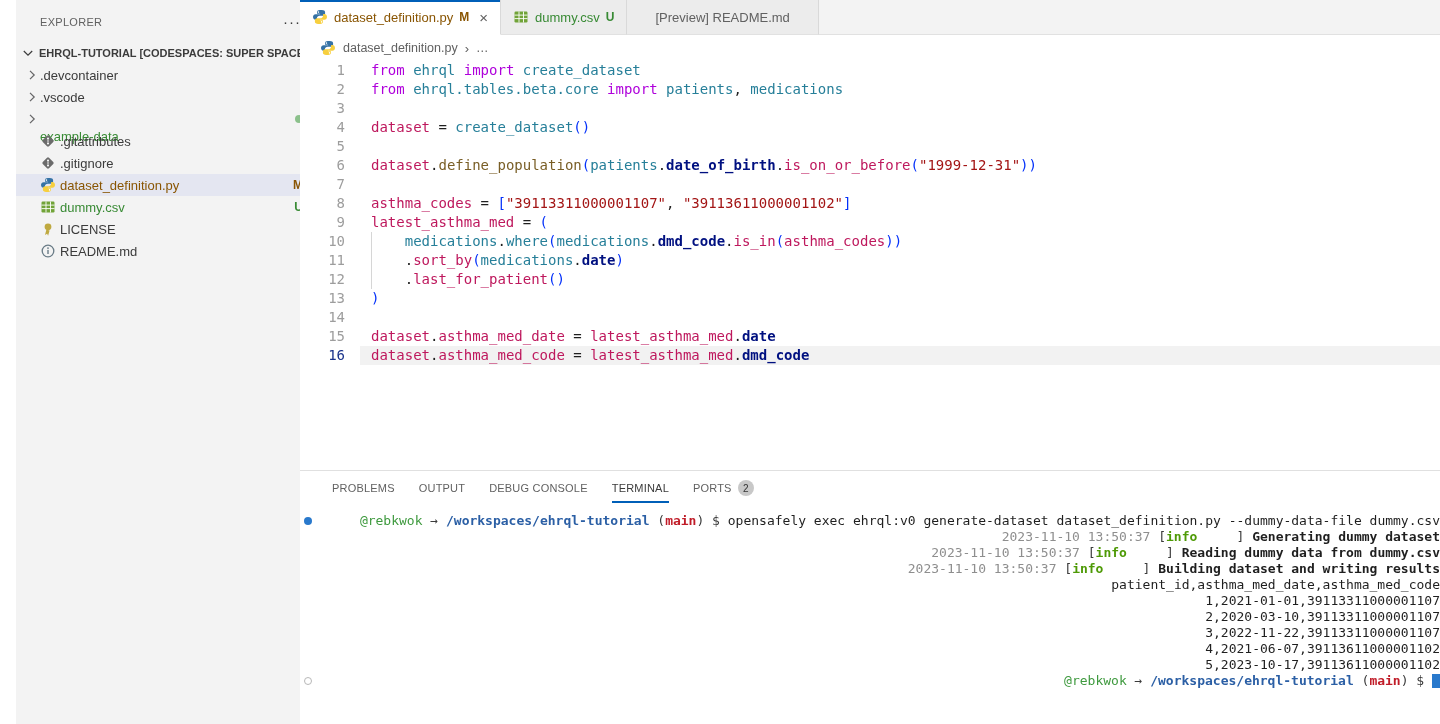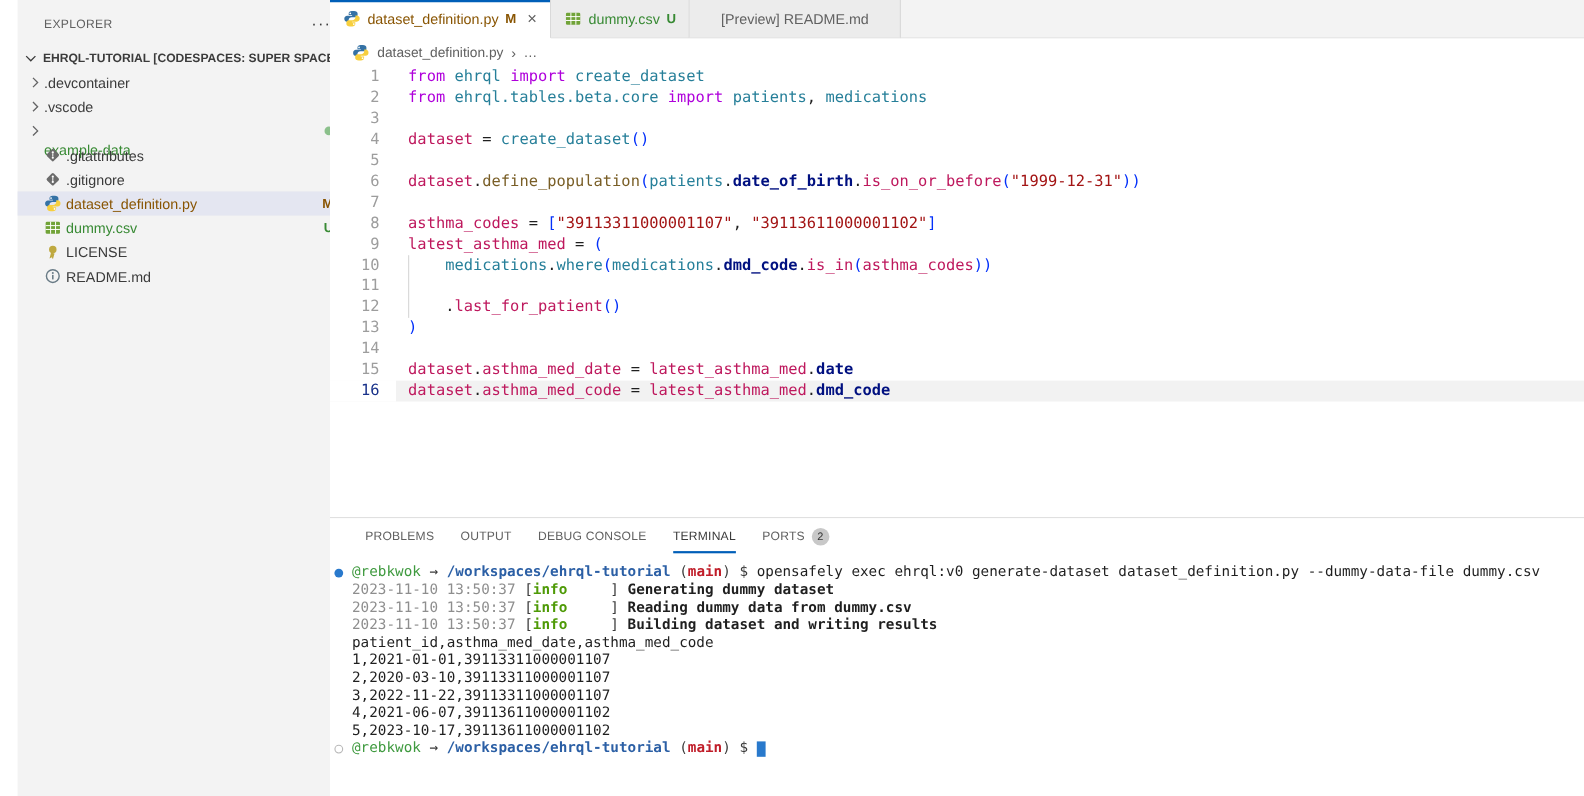--- a/index.html
+++ b/index.html
@@ -66,21 +66,21 @@
   .ptab { display:flex; align-items:center; gap:6px; padding:0 12px; font-size:11px;
     color:#616161; cursor:pointer; }
   .ptab .pt-label { padding:9px 0 7px; border-bottom:2px solid transparent; letter-spacing:.2px; }
   .ptab.active { color:#3b3b3b; }
   .ptab.active .pt-label { border-bottom-color:#005fb8; }
   .pbadge { width:16px; height:16px; border-radius:50%; background:#c8c8c8; color:#333;
     font-size:10px; display:flex; align-items:center; justify-content:center; }
 
   .term { flex:1; padding:8px 0 0 4px; font-family:"DejaVu Sans Mono", monospace;
     font-size:13px; line-height:16px; }
-  .tline { position:relative; padding-left:16px; white-space:pre; height:16px; }
+  .tline { position:relative; padding-left:16px; white-space:pre; height:16px;text-align:right; }
   .tgutter { position:absolute; left:0; top:4px; width:8px; height:8px; border-radius:50%; }
   .tgutter.filled { background:#2979cc; }
   .tgutter.hollow { border:1px solid #b8b8b8; background:transparent; }
   .cursor { display:inline-block; width:8px; height:14px; background:#2979cc;
     vertical-align:text-bottom; }
 
   .tt-tgreen{color:#3f9a3f} .tt-tblue{color:#2b5fa5;font-weight:700}
   .tt-tred{color:#c01c28;font-weight:700} .tt-tdark{color:#3b3b3b}
   .tt-tgray{color:#8e8e8e} .tt-tbold{color:#1f1f1f;font-weight:700}
   .tt-tplain{color:#1f1f1f} .tt-tinfo{color:#4e9a06;font-weight:700}
@@ -272,21 +272,21 @@
         <div class="code-line"><span class="gutter">1</span><span class="ltext"><span class="tk-kw">from</span><span class="tk-pun"> </span><span class="tk-type">ehrql</span><span class="tk-pun"> </span><span class="tk-kw">import</span><span class="tk-pun"> </span><span class="tk-type">create_dataset</span></span></div>
         <div class="code-line"><span class="gutter">2</span><span class="ltext"><span class="tk-kw">from</span><span class="tk-pun"> </span><span class="tk-type">ehrql.tables.beta.core</span><span class="tk-pun"> </span><span class="tk-kw">import</span><span class="tk-pun"> </span><span class="tk-type">patients</span><span class="tk-pun">, </span><span class="tk-type">medications</span></span></div>
         <div class="code-line"><span class="gutter">3</span><span class="ltext"></span></div>
         <div class="code-line"><span class="gutter">4</span><span class="ltext"><span class="tk-var">dataset</span><span class="tk-pun"> = </span><span class="tk-type">create_dataset</span><span class="tk-br">()</span></span></div>
         <div class="code-line"><span class="gutter">5</span><span class="ltext"></span></div>
         <div class="code-line"><span class="gutter">6</span><span class="ltext"><span class="tk-var">dataset</span><span class="tk-pun">.</span><span class="tk-fn">define_population</span><span class="tk-br">(</span><span class="tk-type">patients</span><span class="tk-pun">.</span><span class="tk-varb">date_of_birth</span><span class="tk-pun">.</span><span class="tk-var">is_on_or_before</span><span class="tk-br">(</span><span class="tk-str">"1999-12-31"</span><span class="tk-br">))</span></span></div>
         <div class="code-line"><span class="gutter">7</span><span class="ltext"></span></div>
         <div class="code-line"><span class="gutter">8</span><span class="ltext"><span class="tk-var">asthma_codes</span><span class="tk-pun"> = </span><span class="tk-br">[</span><span class="tk-str">"39113311000001107"</span><span class="tk-pun">, </span><span class="tk-str">"39113611000001102"</span><span class="tk-br">]</span></span></div>
         <div class="code-line"><span class="gutter">9</span><span class="ltext"><span class="tk-var">latest_asthma_med</span><span class="tk-pun"> = </span><span class="tk-br">(</span></span></div>
         <div class="code-line"><span class="gutter">10</span><span class="ltext"><span class="tk-pun">    </span><span class="tk-type">medications</span><span class="tk-pun">.</span><span class="tk-type">where</span><span class="tk-br">(</span><span class="tk-type">medications</span><span class="tk-pun">.</span><span class="tk-varb">dmd_code</span><span class="tk-pun">.</span><span class="tk-var">is_in</span><span class="tk-br">(</span><span class="tk-var">asthma_codes</span><span class="tk-br">))</span></span></div>
-        <div class="code-line"><span class="gutter">11</span></div>
+        <div class="code-line"><span class="gutter">11</span><span class="ltext"><span class="tk-pun">    </span><span class="tk-pun">.</span><span class="tk-var">sort_by</span><span class="tk-br">(</span><span class="tk-type">medications</span><span class="tk-pun">.</span><span class="tk-varb">date</span><span class="tk-br">)</span></span></div>
         <div class="code-line"><span class="gutter">12</span><span class="ltext"><span class="tk-pun">    </span><span class="tk-pun">.</span><span class="tk-var">last_for_patient</span><span class="tk-br">()</span></span></div>
         <div class="code-line"><span class="gutter">13</span><span class="ltext"><span class="tk-br">)</span></span></div>
         <div class="code-line"><span class="gutter">14</span><span class="ltext"></span></div>
         <div class="code-line"><span class="gutter">15</span><span class="ltext"><span class="tk-var">dataset</span><span class="tk-pun">.</span><span class="tk-var">asthma_med_date</span><span class="tk-pun"> = </span><span class="tk-var">latest_asthma_med</span><span class="tk-pun">.</span><span class="tk-varb">date</span></span></div>
         <div class="code-line cur"><span class="gutter">16</span><span class="ltext"><span class="tk-var">dataset</span><span class="tk-pun">.</span><span class="tk-var">asthma_med_code</span><span class="tk-pun"> = </span><span class="tk-var">latest_asthma_med</span><span class="tk-pun">.</span><span class="tk-varb">dmd_code</span></span></div>
       </div>
   </div>
 
   <div class="panel">
     <div class="panel-tabs" id="panel-tabs">

